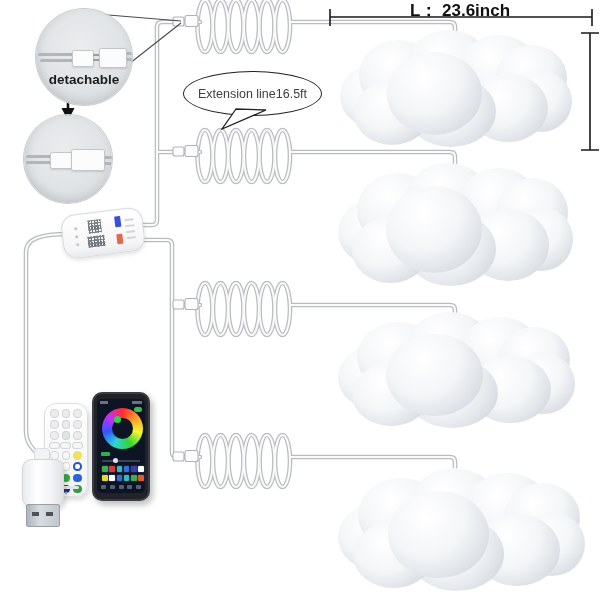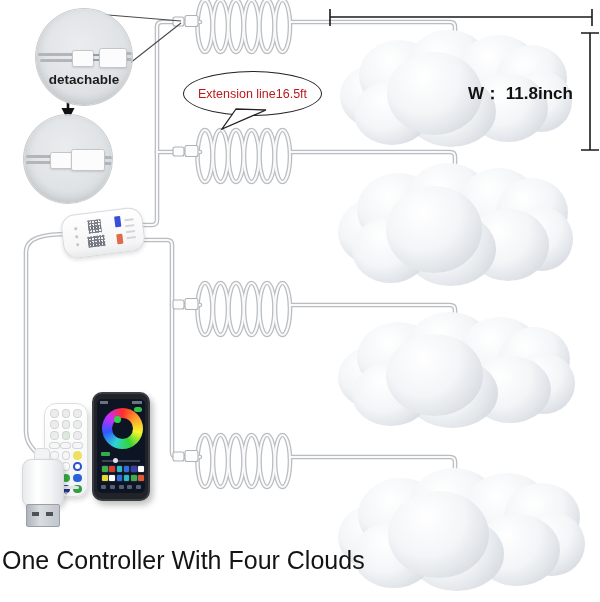--- a/index.html
+++ b/index.html
@@ -8,21 +8,21 @@
   svg.layer{position:absolute;left:0;top:0;width:600px;height:602px;}
   #wire-layer{z-index:1;}
   #cloud-layer{position:absolute;left:0;top:0;width:600px;height:602px;z-index:2;}
   .cloud{position:absolute;}
   .cloud .puff{position:absolute;display:block;border-radius:50%;
     background:radial-gradient(circle at 38% 30%, #ffffff 0%, #f3f5f7 45%, #dde1e6 74%, #cbd0d6 96%);}
   #anno-layer{z-index:4;}
   .bubble{position:absolute;left:183px;top:71px;width:137px;height:43px;z-index:3;
     background:#fff;border:1.4px solid #222;border-radius:50%;
     display:flex;align-items:center;justify-content:center;}
-  .bubble span{font-size:12.5px;color:#b91c1c;white-space:nowrap;}
+  .bubble span{font-size:12.5px;color:#404040;white-space:nowrap;}
   .dim-label{position:absolute;z-index:4;color:#111;font-size:17px;font-weight:600;white-space:nowrap;}
   .dim-label.l{left:352px;top:-1px;width:216px;text-align:center;}
   .dim-label.w{left:468px;top:82px;}
   
   .circle{position:absolute;border-radius:50%;overflow:hidden;z-index:5;
     background:radial-gradient(circle at 45% 38%, #eaecee 0%, #e0e3e5 55%, #ced2d5 100%);
     box-shadow:inset 2px -3px 8px rgba(0,0,0,.10), 0 0 0 1px #c9cdd0;}
   .circle.c1{left:36px;top:9px;width:96px;height:96px;}
   .circle.c2{left:24px;top:115px;width:88px;height:88px;}
   .strand{position:absolute;height:2.5px;background:#b2b6ba;border-radius:2px;}
@@ -232,21 +232,21 @@
     <path d="M84 13 L181 21 M106 82 L181 23" stroke="#4a4a4a" stroke-width="1.1" fill="none"></path>
     <path d="M68 97 V110" stroke="#111" stroke-width="2.6" fill="none"></path>
     <polygon points="61.5,108 74.5,108 68,121" fill="#111"></polygon>
     <polygon points="236,109 222,129 266,110" fill="#ffffff" stroke="#222" stroke-width="1.3"></polygon>
   </svg>
 
   <div class="bubble">
     <span>Extension line16.5ft</span>
   </div>
 
-  <div class="dim-label w">W： 11.8inch</div>
+  <div class="dim-label l">L： 23.6inch</div>
 
   <div class="circle c1">
     <span class="strand" style="left:2px;top:44px;width:36px;"></span>
     <span class="strand" style="left:4px;top:50px;width:34px;"></span>
     <span class="strand" style="left:86px;top:43px;width:10px;"></span>
     <span class="strand" style="left:86px;top:49px;width:10px;"></span>
     <span class="plug" style="left:36px;top:41px;width:20px;height:15px;"></span>
     <span class="prong" style="left:57px;top:45px;"></span>
     <span class="prong" style="left:57px;top:50px;"></span>
     <span class="plug" style="left:63px;top:39px;width:26px;height:18px;"></span>
@@ -345,14 +345,13 @@
 
   <div class="usb">
     <span class="neck"></span>
     <span class="body"></span>
     <span class="metal">
       <span class="slot s1"></span>
       <span class="slot s2"></span>
     </span>
   </div>
 
-  <div class="caption">One Controller With Four Clouds</div>
 </div>
 
 </body></html>

